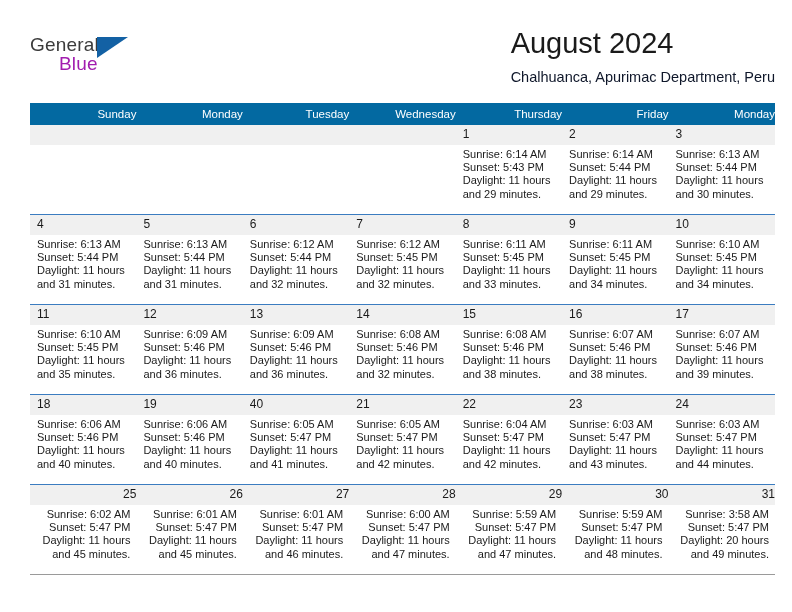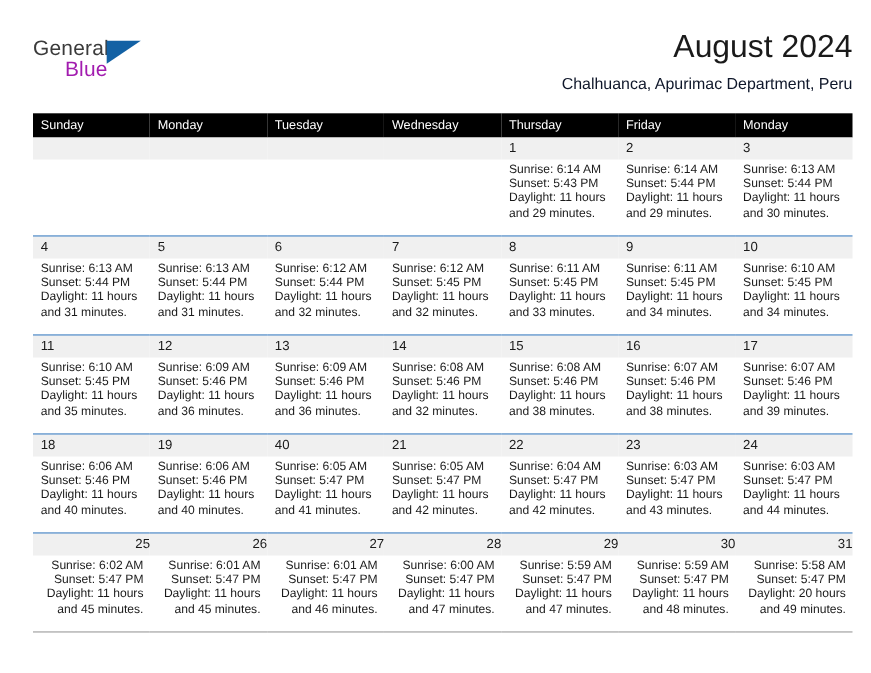--- a/index.html
+++ b/index.html
@@ -61,21 +61,20 @@
     top: 3px;
     width: 0;
     height: 0;
     border-left: 31px solid #1361a4;
     border-bottom: 21px solid transparent;
   }
   .title-block {
     position: absolute;
     right: 0;
     top: 0;
-    text-align: right;
     margin-left: 35px;
   }
   .cal-title {
     font-size: 29px;
     line-height: 34px;
     color: #1a1a1a;
     font-weight: normal;
     white-space: nowrap;
   }
   .cal-subtitle {
@@ -89,25 +88,25 @@
   
   .calendar {
     position: absolute;
     left: 30px;
     top: 103px;
     width: 745px;
     border-collapse: collapse;
     table-layout: fixed;
   }
   .calendar th {
-    background: #000000;
+    background: #0369a1;
     color: #ffffff;
     font-size: 11.5px;
     font-weight: normal;
-    text-align: left;
+    text-align: right;
     padding: 5px 0 5px 7px;
     height: 12px;
     border: none;
   }
   .calendar td {
     vertical-align: top;
     padding: 0;
     border: none;
     border-top: 1.6px solid #3b7cc0;
     height: 89px;
@@ -434,21 +433,21 @@
             <div class="daynum">30</div>
             <div class="details">
               <div>Sunrise: 5:59 AM</div>
               <div>Sunset: 5:47 PM</div>
               <div class="daylight-line">Daylight: 11 hours and 48 minutes.</div>
             </div>
           </td>
           <td>
             <div class="daynum">31</div>
             <div class="details">
-              <div>Sunrise: 5:58 AM</div>
+              <div>Sunrise: 3:58 AM</div>
               <div>Sunset: 5:47 PM</div>
               <div class="daylight-line">Daylight: 20 hours and 49 minutes.</div>
             </div>
           </td>
         </tr>
       </tbody>
   </table>
 
 </div>
 

